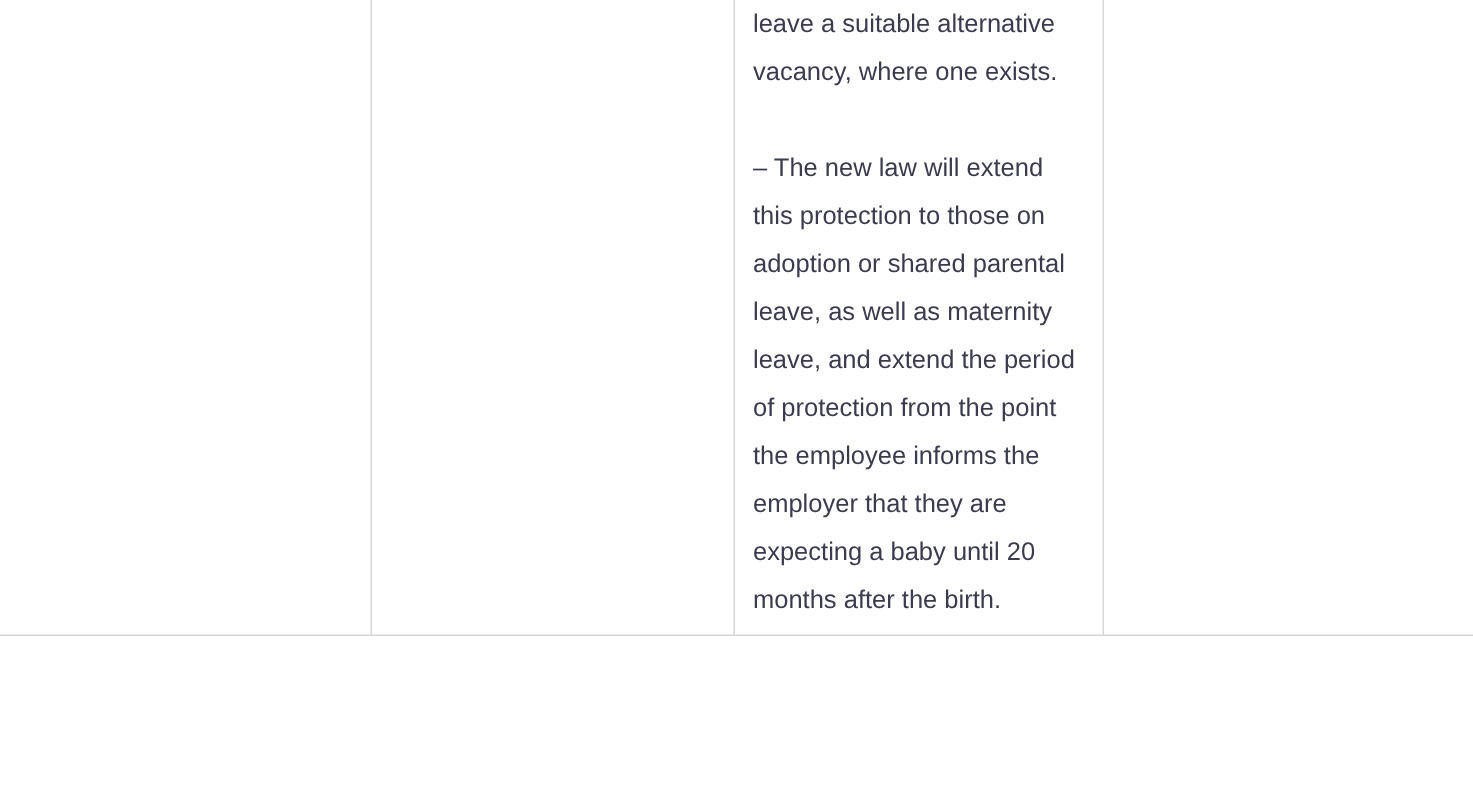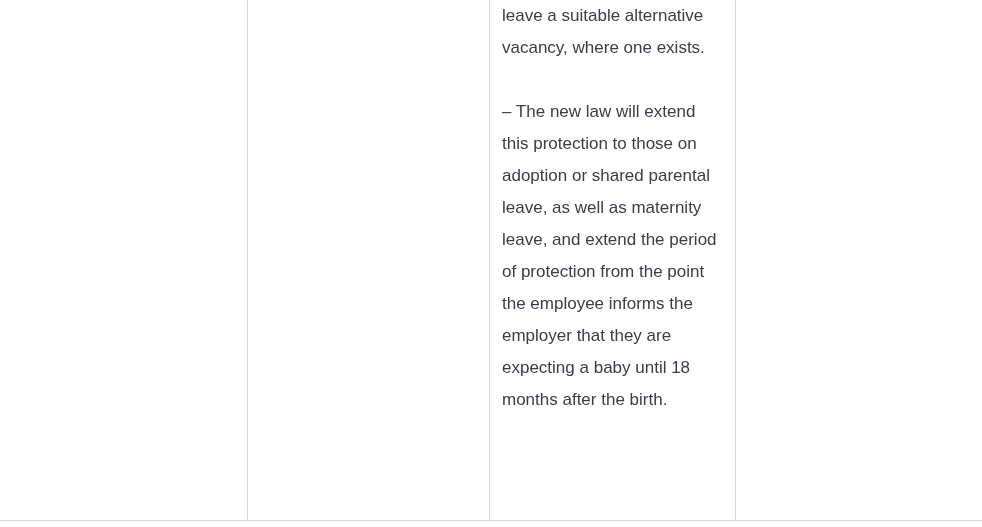--- a/index.html
+++ b/index.html
@@ -18,21 +18,21 @@
     width: 982px;
     height: 527px;
     background: #ffffff;
   }
   
   .table-fragment {
     position: absolute;
     left: 0;
     top: 0;
     width: 982px;
-    height: 521px;
+    height: 424px;
     box-sizing: border-box;
     border-bottom: 1px solid #d6d6d6;
     display: flex;
     align-items: stretch;
   }
   .cell {
     box-sizing: border-box;
     height: 100%;
     position: relative;
     overflow: hidden;
@@ -76,21 +76,21 @@
       <div class="cell-inner"></div>
     </div>
 
     <div class="cell cell-2">
       <div class="cell-inner"></div>
     </div>
 
     <div class="cell cell-3">
       <div class="cell-inner">
         <p class="para">leave a suitable alternative vacancy, where one exists.</p>
-        <p class="para">– The new law will extend this protection to those on adoption or shared parental leave, as well as maternity leave, and extend the period of protection from the point the employee informs the employer that they are expecting a baby until 18 months after the birth.</p>
+        <p class="para">– The new law will extend this protection to those on adoption or shared parental leave, as well as maternity leave, and extend the period of protection from the point the employee informs the employer that they are expecting a baby until 20 months after the birth.</p>
       </div>
     </div>
 
     <div class="cell cell-4">
       <div class="cell-inner"></div>
     </div>
 
   </div>
 </div>
 

